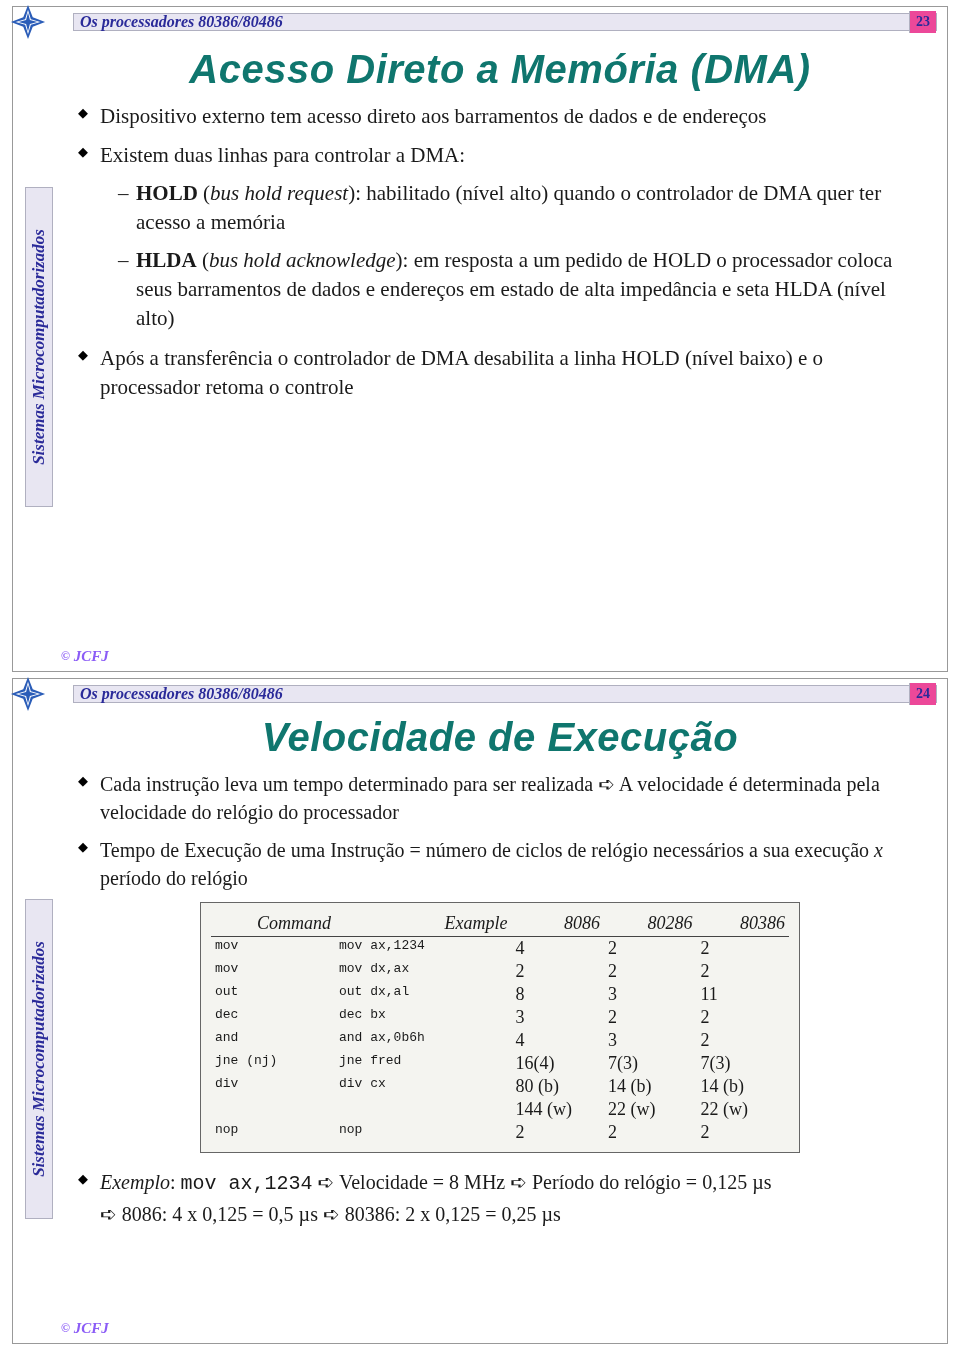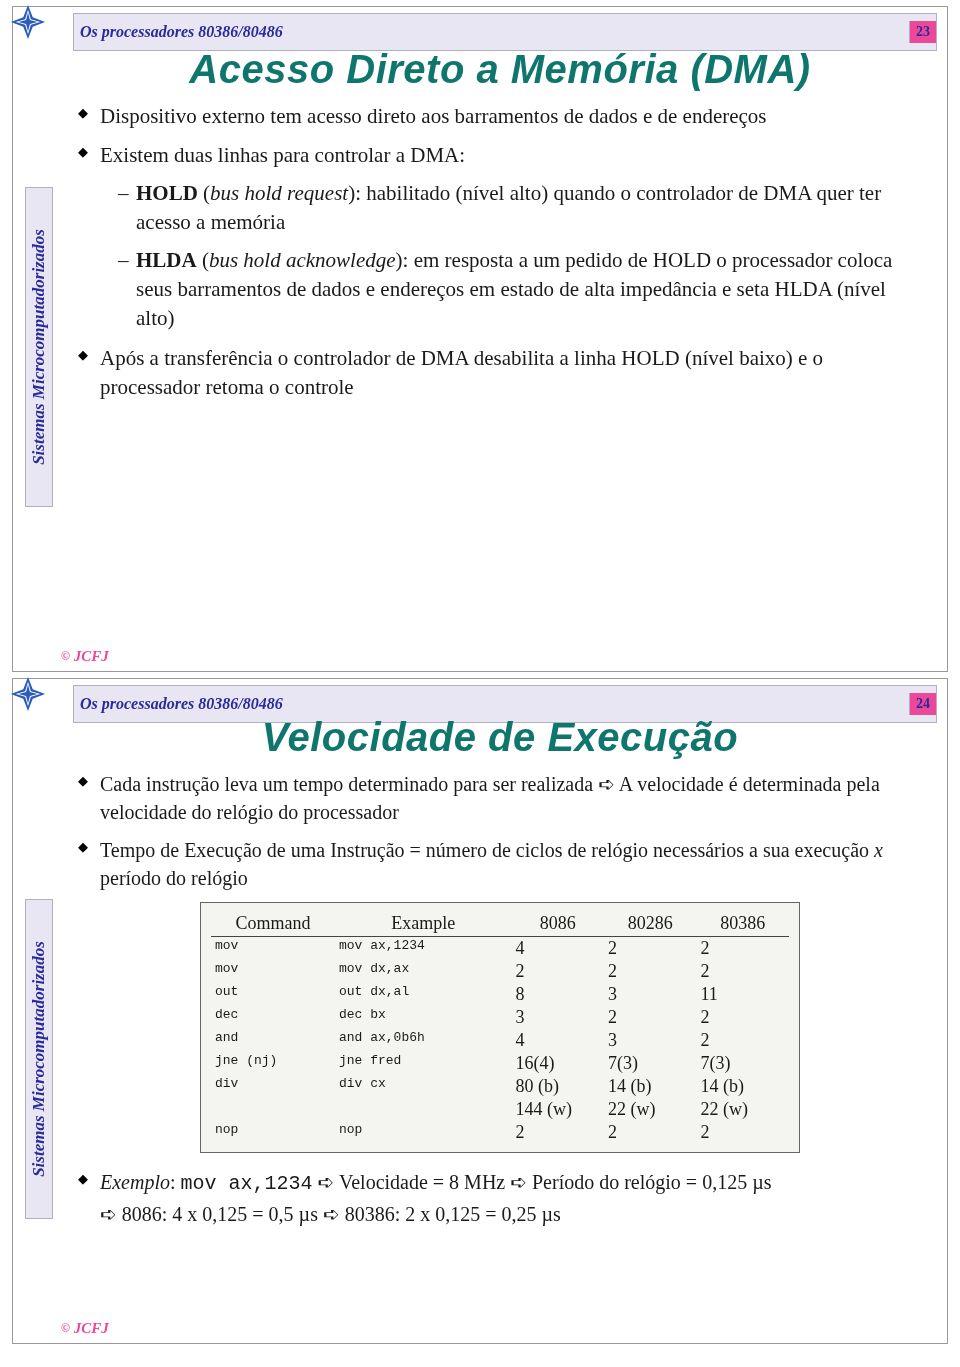--- a/index.html
+++ b/index.html
@@ -23,21 +23,21 @@
     left: -4px;
     width: 38px;
     height: 38px;
     z-index: 2;
   }
   .slide-header {
     position: absolute;
     top: 6px;
     left: 60px;
     right: 10px;
-    height: 38px;
+    height: 18px;
     background: #e8e6f2;
     border: 1px solid #b0b0c0;
     box-sizing: border-box;
     display: flex;
     align-items: center;
     padding: 0 6px;
   }
   .slide-header .htitle {
     color: #2a2a99;
     font-style: italic;
@@ -129,21 +129,21 @@
     position: absolute;
     left: 0;
     top: 0;
   }
   .footer {
     position: absolute;
     bottom: 6px;
     left: 48px;
     font-style: italic;
     font-weight: bold;
-    color: #ec4899;
+    color: #8b5cf6;
     font-size: 15px;
   }
   .footer .copy {
     font-style: normal;
     font-size: 12px;
     vertical-align: 1px;
   }
   .tbl-wrap {
     border: 1px solid #666;
     background: #f4f4f0;
@@ -151,21 +151,22 @@
     margin: 10px auto 0;
     width: 600px;
     box-sizing: border-box;
   }
   table.cycles {
     width: 100%;
     border-collapse: collapse;
     font-size: 18px;
   }
   table.cycles th {
-    text-align: center;
+    text-align: right;
+    font-style: italic;
     font-weight: normal;
     border-bottom: 1px solid #444;
     padding: 2px 4px;
     font-family: "Times New Roman", serif;
   }
   table.cycles td {
     padding: 1px 4px;
     white-space: nowrap;
     vertical-align: top;
   }

